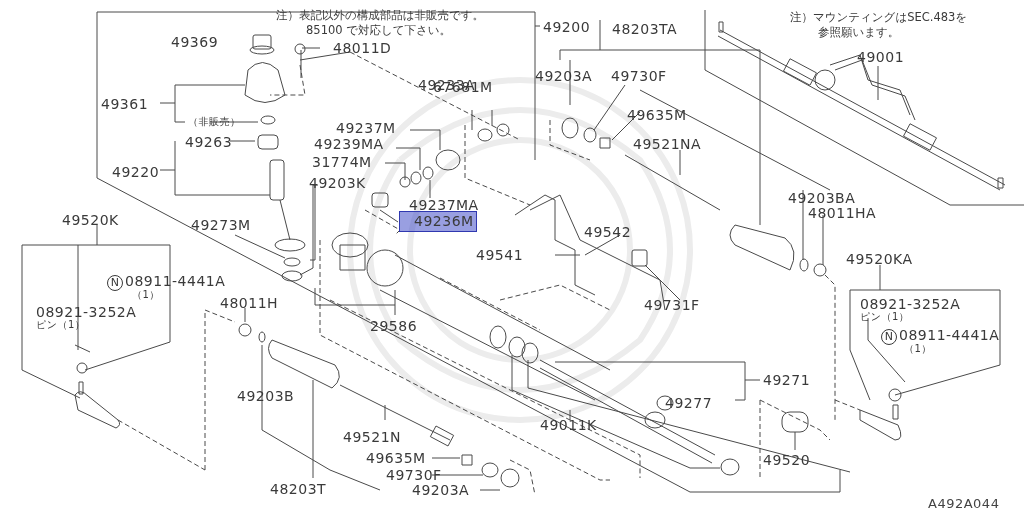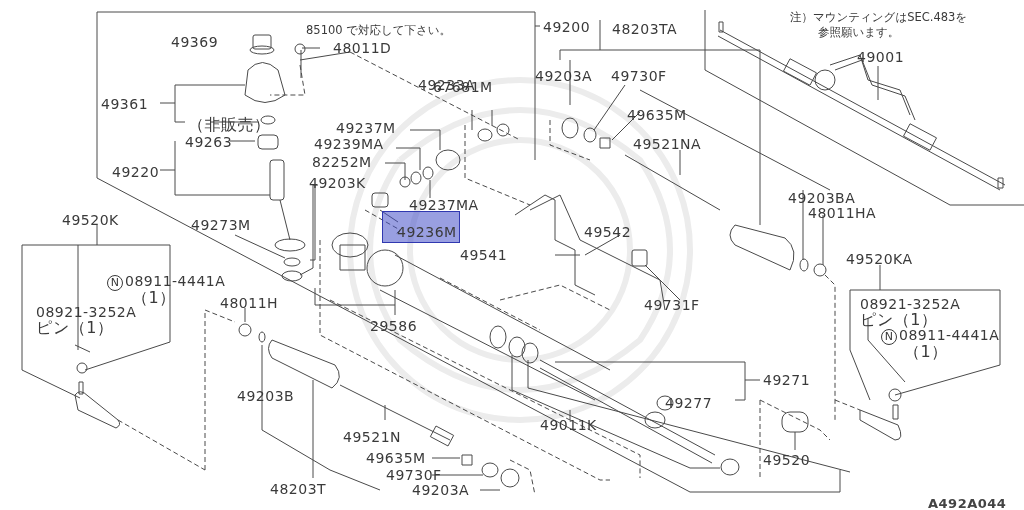--- a/index.html
+++ b/index.html
@@ -1,24 +1,24 @@
 <!DOCTYPE html>
 <html><head>
 <meta charset="utf-8">
 <style>
   html, body { margin:0; padding:0; background:#ffffff; }
   body { width:1024px; height:510px; overflow:hidden; position:relative;
          font-family:"DejaVu Sans", sans-serif; color:#333; }
   #canvas { position:absolute; left:0; top:0; width:1024px; height:510px; }
   .lbl { position:absolute; font-family:"DejaVu Sans", sans-serif; font-size:14px;
          color:#3a3a3a; white-space:nowrap; line-height:1; letter-spacing:0.5px; cursor:pointer; }
-  .lbl.small { font-size:16px; }
+  .lbl.small { font-size:10px; }
   .lbl.note { font-size:11.5px; letter-spacing:0; cursor:default; }
   .lbl.hl { background:rgba(70,80,200,0.55); outline:1px solid #3038b0; }
-  .ref { position:absolute; font-size:13px; color:#444; letter-spacing:0.5px;font-weight:bold; }
+  .ref { position:absolute; font-size:13px; color:#444; letter-spacing:0.5px; }
   svg line, svg polyline, svg path, svg rect, svg ellipse, svg circle { vector-effect:non-scaling-stroke; }
 </style>
 </head>
 <body>
 
 <div id="canvas">
   <svg width="1024" height="510" viewBox="0 0 1024 510" style="position:absolute;left:0;top:0" fill="none" stroke="#4a4a4a" stroke-width="1">
 
     <g stroke="#ececec" stroke-width="6">
       <circle cx="520" cy="250" r="170"></circle>
@@ -209,20 +209,21 @@
     <line x1="432" y1="458" x2="460" y2="458"></line>
     <line x1="432" y1="475" x2="483" y2="475"></line>
     <line x1="480" y1="490" x2="500" y2="490"></line>
     <polyline points="262,345 262,430 330,470 380,490"></polyline>
     <line x1="313" y1="380" x2="313" y2="460"></line>
     <line x1="313" y1="460" x2="313" y2="478"></line>
     <polyline points="330,300 640,455 640,478" stroke-dasharray="5,3"></polyline>
     <polyline points="510,460 530,470 535,495" stroke-dasharray="5,3"></polyline>
   </svg>
 
+  <span class="lbl note" style="left:276px;top:10px">注）表記以外の構成部品は非販売です。</span>
   <span class="lbl note" style="left:306px;top:25px">85100 で対応して下さい。</span>
   <span class="lbl note" style="left:790px;top:12px">注）マウンティングはSEC.483を</span>
   <span class="lbl note" style="left:818px;top:27px">参照願います。</span>
 
   <span class="lbl" style="left:171px;top:35px">49369</span>
   <span class="lbl" style="left:333px;top:41px">48011D</span>
   <span class="lbl" style="left:101px;top:97px">49361</span>
   <span class="lbl small" style="left:188px;top:117px">（非販売）</span>
   <span class="lbl" style="left:185px;top:135px">49263</span>
   <span class="lbl" style="left:112px;top:165px">49220</span>
@@ -231,40 +232,40 @@
   <span class="lbl" style="left:612px;top:22px">48203TA</span>
   <span class="lbl" style="left:535px;top:69px">49203A</span>
   <span class="lbl" style="left:611px;top:69px">49730F</span>
   <span class="lbl" style="left:627px;top:108px">49635M</span>
   <span class="lbl" style="left:633px;top:137px">49521NA</span>
 
   <span class="lbl" style="left:433px;top:80px">67681M</span>
   <span class="lbl" style="left:418px;top:78px">49233A</span>
   <span class="lbl" style="left:336px;top:121px">49237M</span>
   <span class="lbl" style="left:314px;top:137px">49239MA</span>
-  <span class="lbl" style="left:312px;top:155px">82252M</span>
+  <span class="lbl" style="left:312px;top:155px">31774M</span>
   <span class="lbl" style="left:309px;top:176px">49203K</span>
   <span class="lbl" style="left:409px;top:198px">49237MA</span>
-  <span class="lbl hl" style="left:383px;top:212px;padding:13px 0 3px 14px;width:62px">49236M</span>
+  <span class="lbl hl" style="left:400px;top:212px;padding:2px 0 3px 14px;width:62px">49236M</span>
 
   <span class="lbl" style="left:857px;top:50px">49001</span>
   <span class="lbl" style="left:788px;top:191px">49203BA</span>
   <span class="lbl" style="left:808px;top:206px">48011HA</span>
 
   <span class="lbl" style="left:62px;top:213px">49520K</span>
   <span class="lbl" style="left:107px;top:274px">
     <span style="display:inline-block;border:1px solid #3a3a3a;border-radius:50%;width:14px;height:14px;text-align:center;font-size:11px;line-height:14px;margin-right:2px">N</span><span>08911-4441A</span>
   </span>
   <span class="lbl small" style="left:132px;top:290px">（1）</span>
   <span class="lbl" style="left:36px;top:305px">08921-3252A</span>
   <span class="lbl small" style="left:36px;top:320px">ピン（1）</span>
   <span class="lbl" style="left:191px;top:218px">49273M</span>
   <span class="lbl" style="left:220px;top:296px">48011H</span>
 
-  <span class="lbl" style="left:460px;top:248px">49541</span>
+  <span class="lbl" style="left:476px;top:248px">49541</span>
   <span class="lbl" style="left:584px;top:225px">49542</span>
   <span class="lbl" style="left:644px;top:298px">49731F</span>
   <span class="lbl" style="left:370px;top:319px">29586</span>
 
   <span class="lbl" style="left:846px;top:252px">49520KA</span>
   <span class="lbl" style="left:860px;top:297px">08921-3252A</span>
   <span class="lbl small" style="left:860px;top:312px">ピン（1）</span>
   <span class="lbl" style="left:881px;top:328px">
     <span style="display:inline-block;border:1px solid #3a3a3a;border-radius:50%;width:14px;height:14px;text-align:center;font-size:11px;line-height:14px;margin-right:2px">N</span><span>08911-4441A</span>
   </span>

